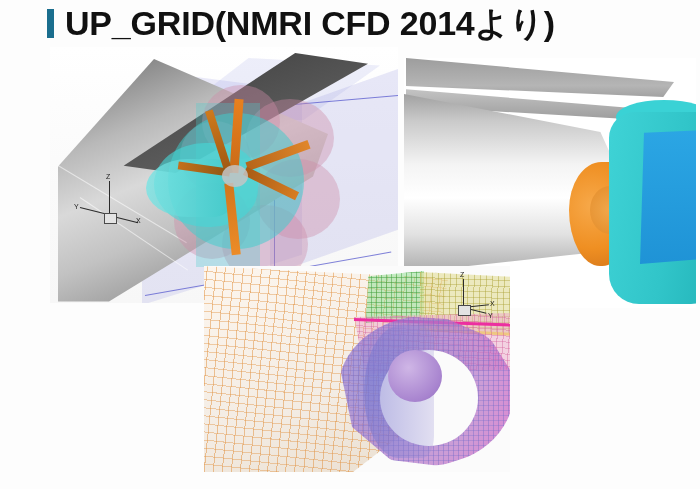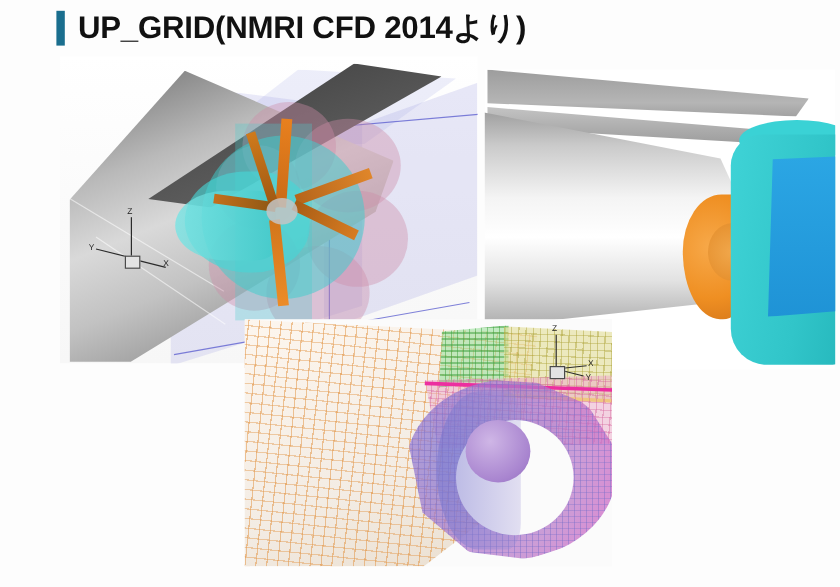--- a/index.html
+++ b/index.html
@@ -11,21 +11,21 @@
   
   #slide-title-row{
     position:absolute;left:0;top:0;width:700px;height:46px;
     display:flex;align-items:center;
   }
   #title-accent-bar{
     width:7px;height:29px;margin-left:47px;margin-right:11px;
     background:#1a6e8e;flex:0 0 auto;
   }
   #slide-title{
-    font-size:26px;font-weight:bold;color:#111111;letter-spacing:-0.2px;
+    font-size:34px;font-weight:bold;color:#111111;letter-spacing:-0.2px;
     white-space:nowrap;line-height:1;
   }
 
   
   .panel{position:absolute;overflow:hidden;background:#ffffff;}
 
   
   #panel-left{left:50px;top:47px;width:348px;height:256px;}
   #left-bg{position:absolute;inset:0;background:
       linear-gradient(180deg,#ffffff 0%,#fafafa 55%,#f7f7f7 100%);}

